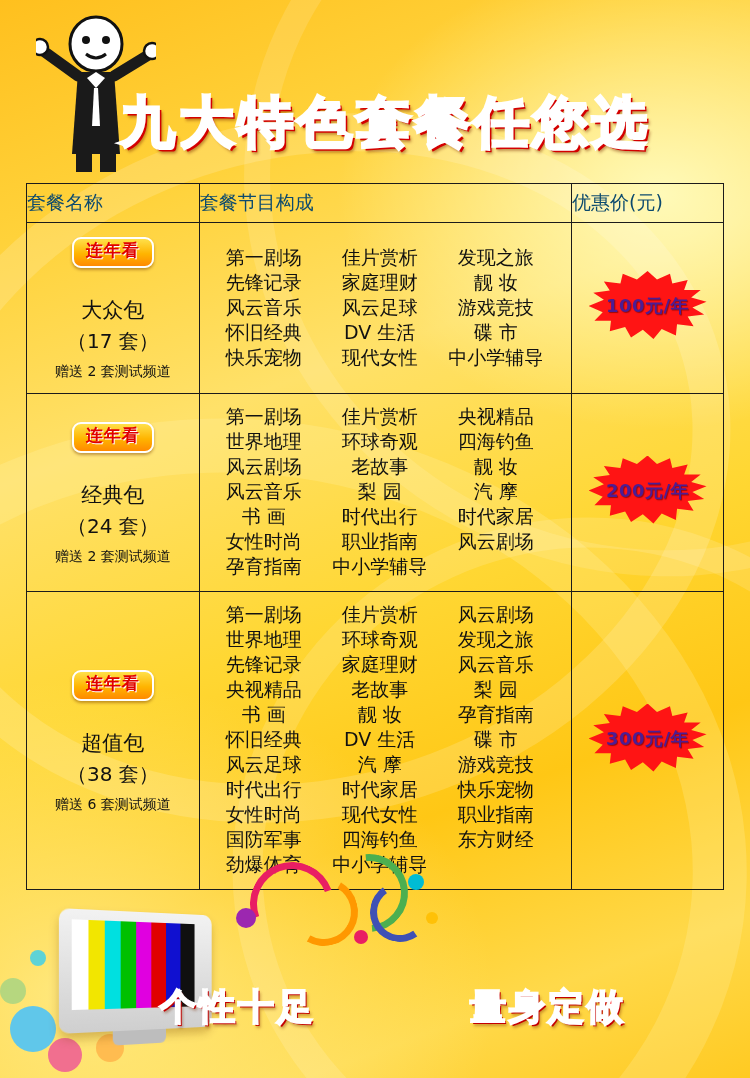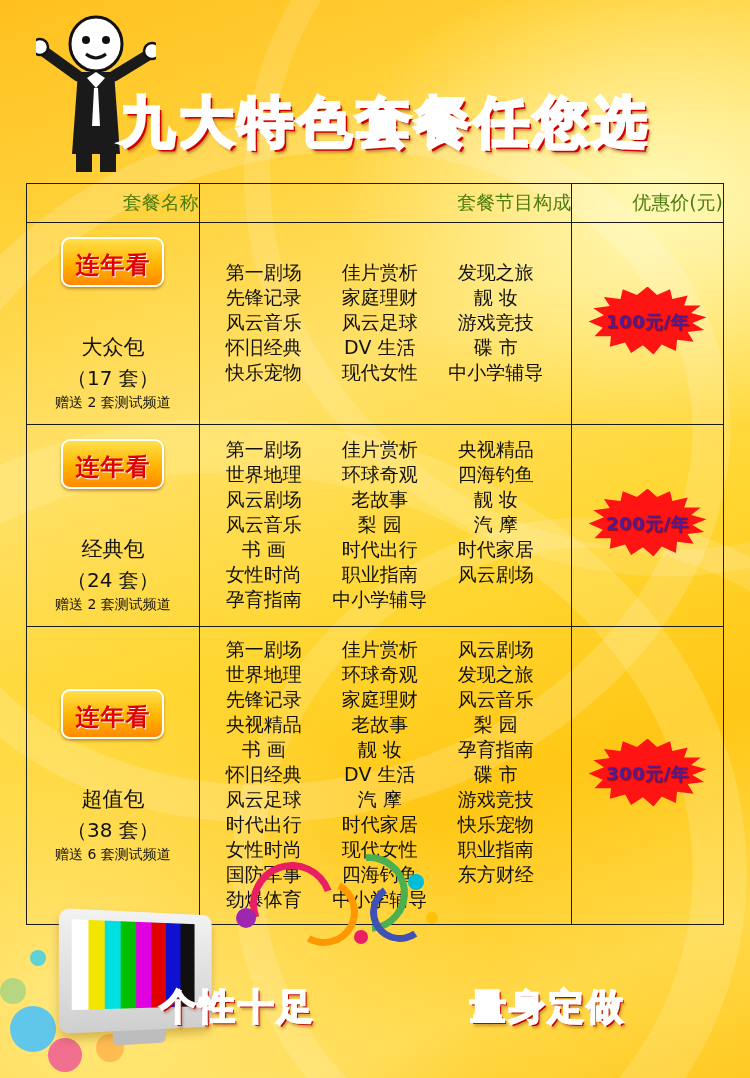--- a/index.html
+++ b/index.html
@@ -37,35 +37,35 @@
     white-space:nowrap;
   }
 
   
   .table-wrap{position:absolute;left:26px;top:183px;width:698px;}
   table{border-collapse:collapse;width:698px;background:transparent;}
   td,th{border:1.5px solid #1b1b1b;padding:0;vertical-align:middle;}
   .col-name{width:176px;}
   .col-prog{width:366px;}
   .col-price{width:152px;}
-  thead td{height:38px;text-align:right;font-size:19px;color:#4d7c0f;font-weight:normal;}
+  thead td{height:38px;text-align:left;font-size:19px;color:#0c4a6e;font-weight:normal;}
   .cn{font-family:"DejaVu Sans","Liberation Sans",sans-serif;}
 
   .namecell{text-align:center;padding:10px 0 12px;}
   .logo{
-    display:inline-block;margin:4px auto 28px;padding:10px 12px 4px;
+    display:inline-block;margin:4px auto 10px;padding:0 12px 4px;
     border-radius:9px;background:linear-gradient(180deg,#ffe04a 0%,#ffb400 55%,#ff8a00 100%);
     border:2px solid #ffffff;
     box-shadow:0 2px 3px rgba(120,60,0,.45);
-    font-size:24px;font-weight:bold;color:#e00000;letter-spacing:1px;
+    font-size:17px;font-weight:bold;color:#e00000;letter-spacing:1px;
     text-shadow:1px 1px 0 #fff;
   }
   .pkg-name{font-size:21px;color:#111;margin-top:18px;}
   .pkg-count{font-size:20px;color:#111;margin-top:4px;}
-  .pkg-gift{font-size:14px;color:#111;margin-top:2px;}
+  .pkg-gift{font-size:14px;color:#111;margin-top:8px;}
 
   .progcell{padding:10px 0 12px 6px;}
   .prow{display:flex;font-size:19px;color:#111;line-height:25px;}
   .pitem{width:116px;text-align:center;}
 
   .pricecell{text-align:center;}
   .burst{position:relative;display:inline-block;width:118px;height:70px;}
   .burst .star{
     position:absolute;left:0;top:0;width:118px;height:70px;background:#ff1414;
     clip-path:polygon(50% 0%,58% 12%,69% 4%,71% 18%,84% 13%,81% 27%,95% 27%,87% 38%,100% 44%,

